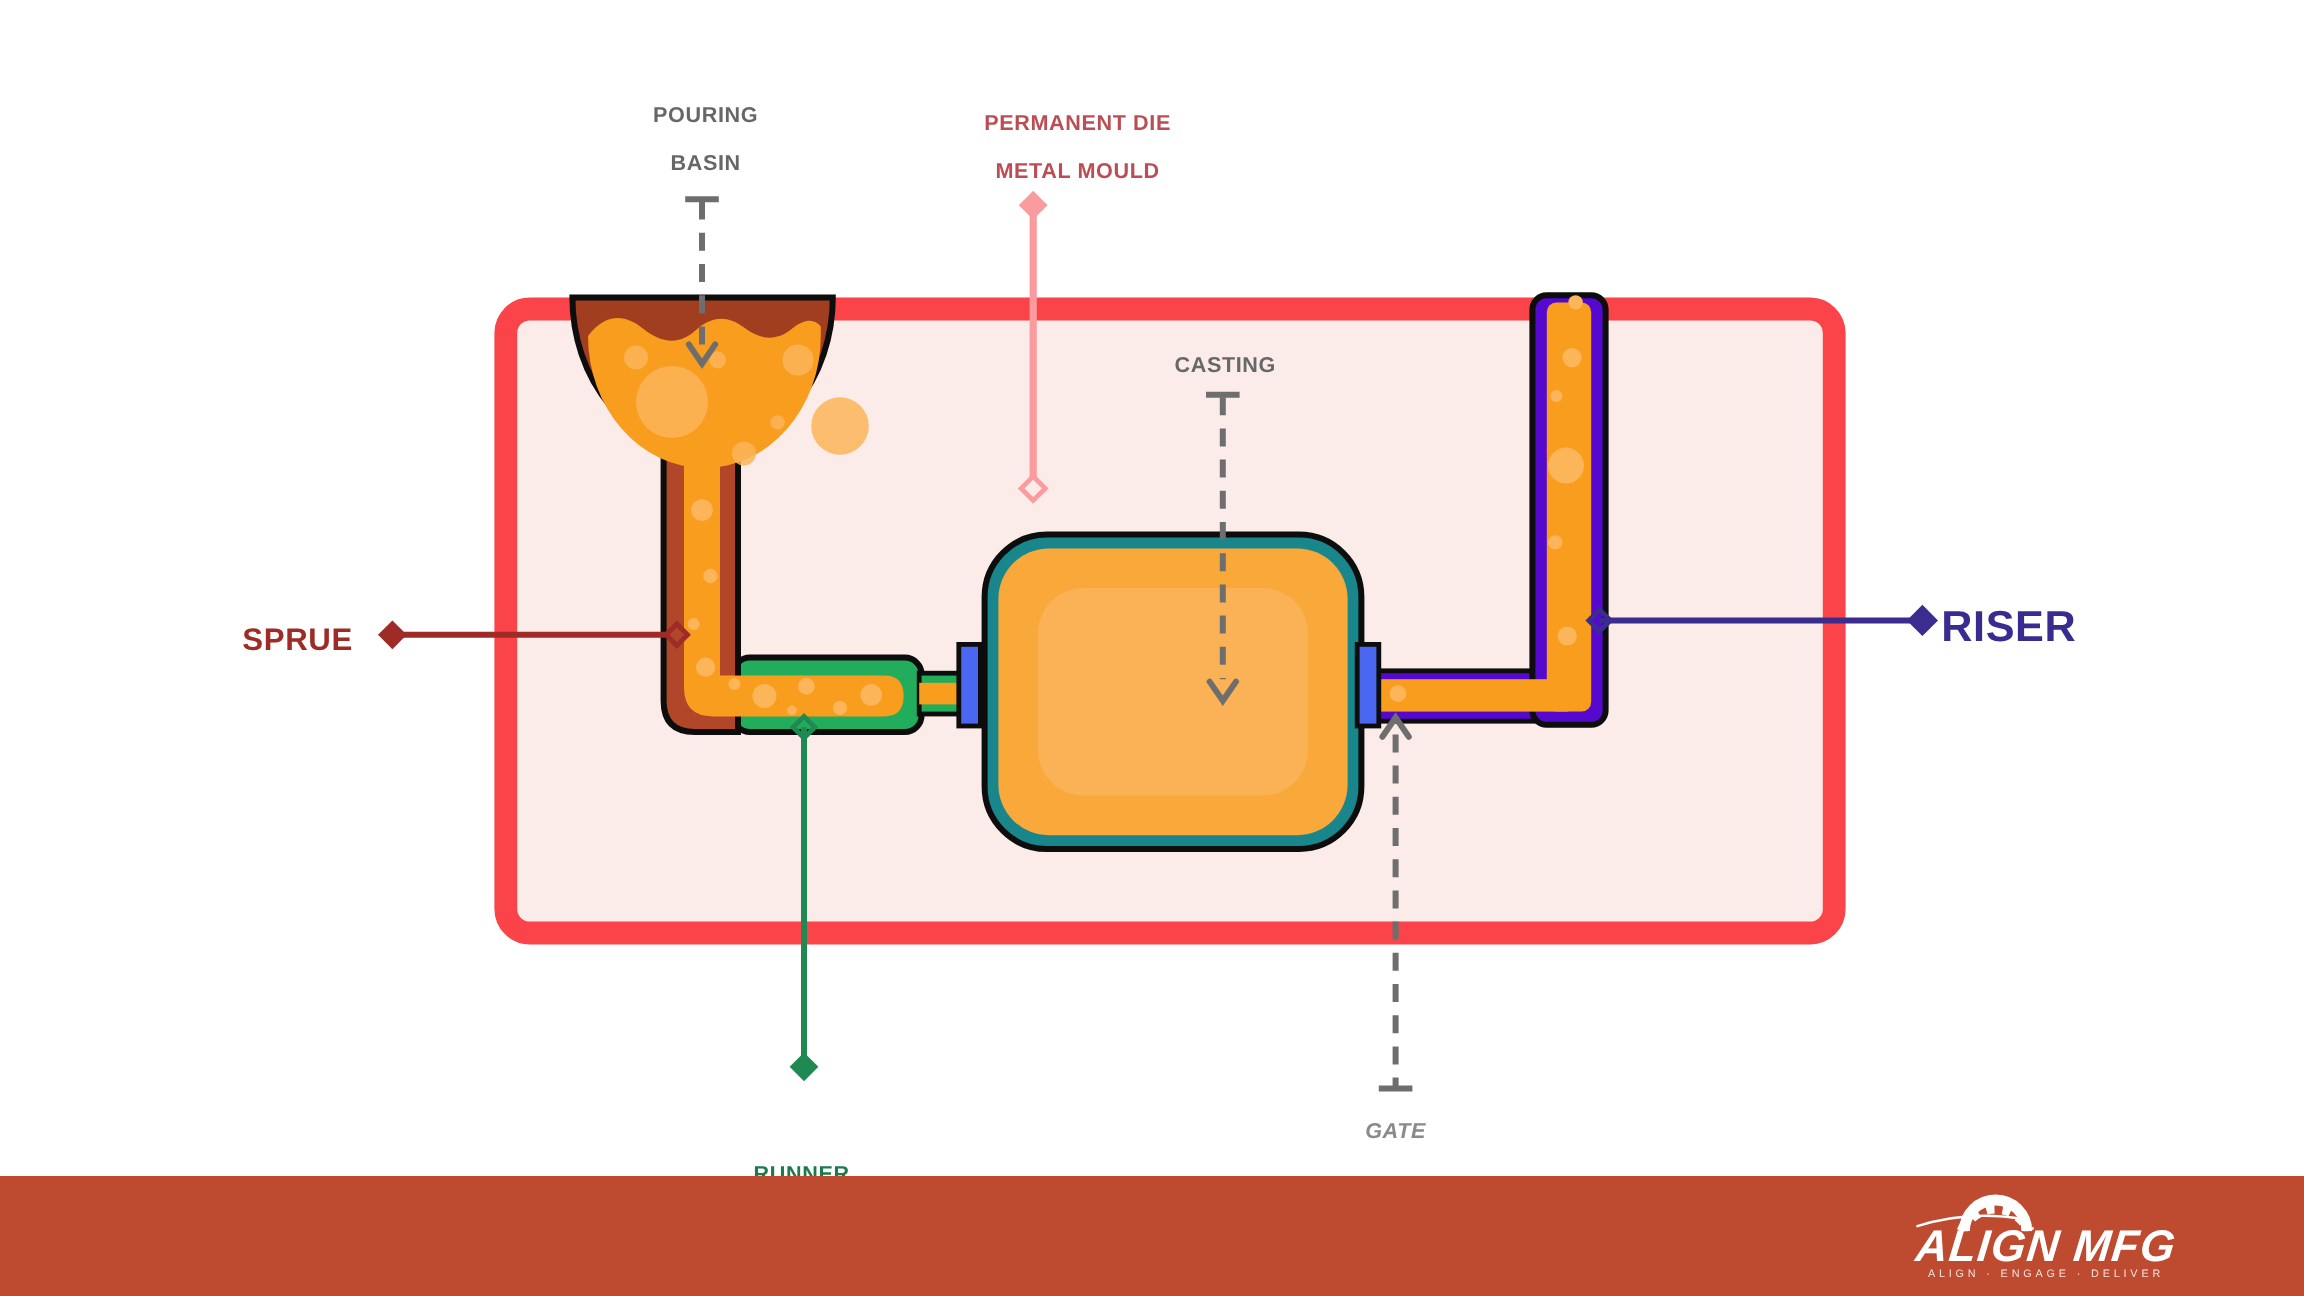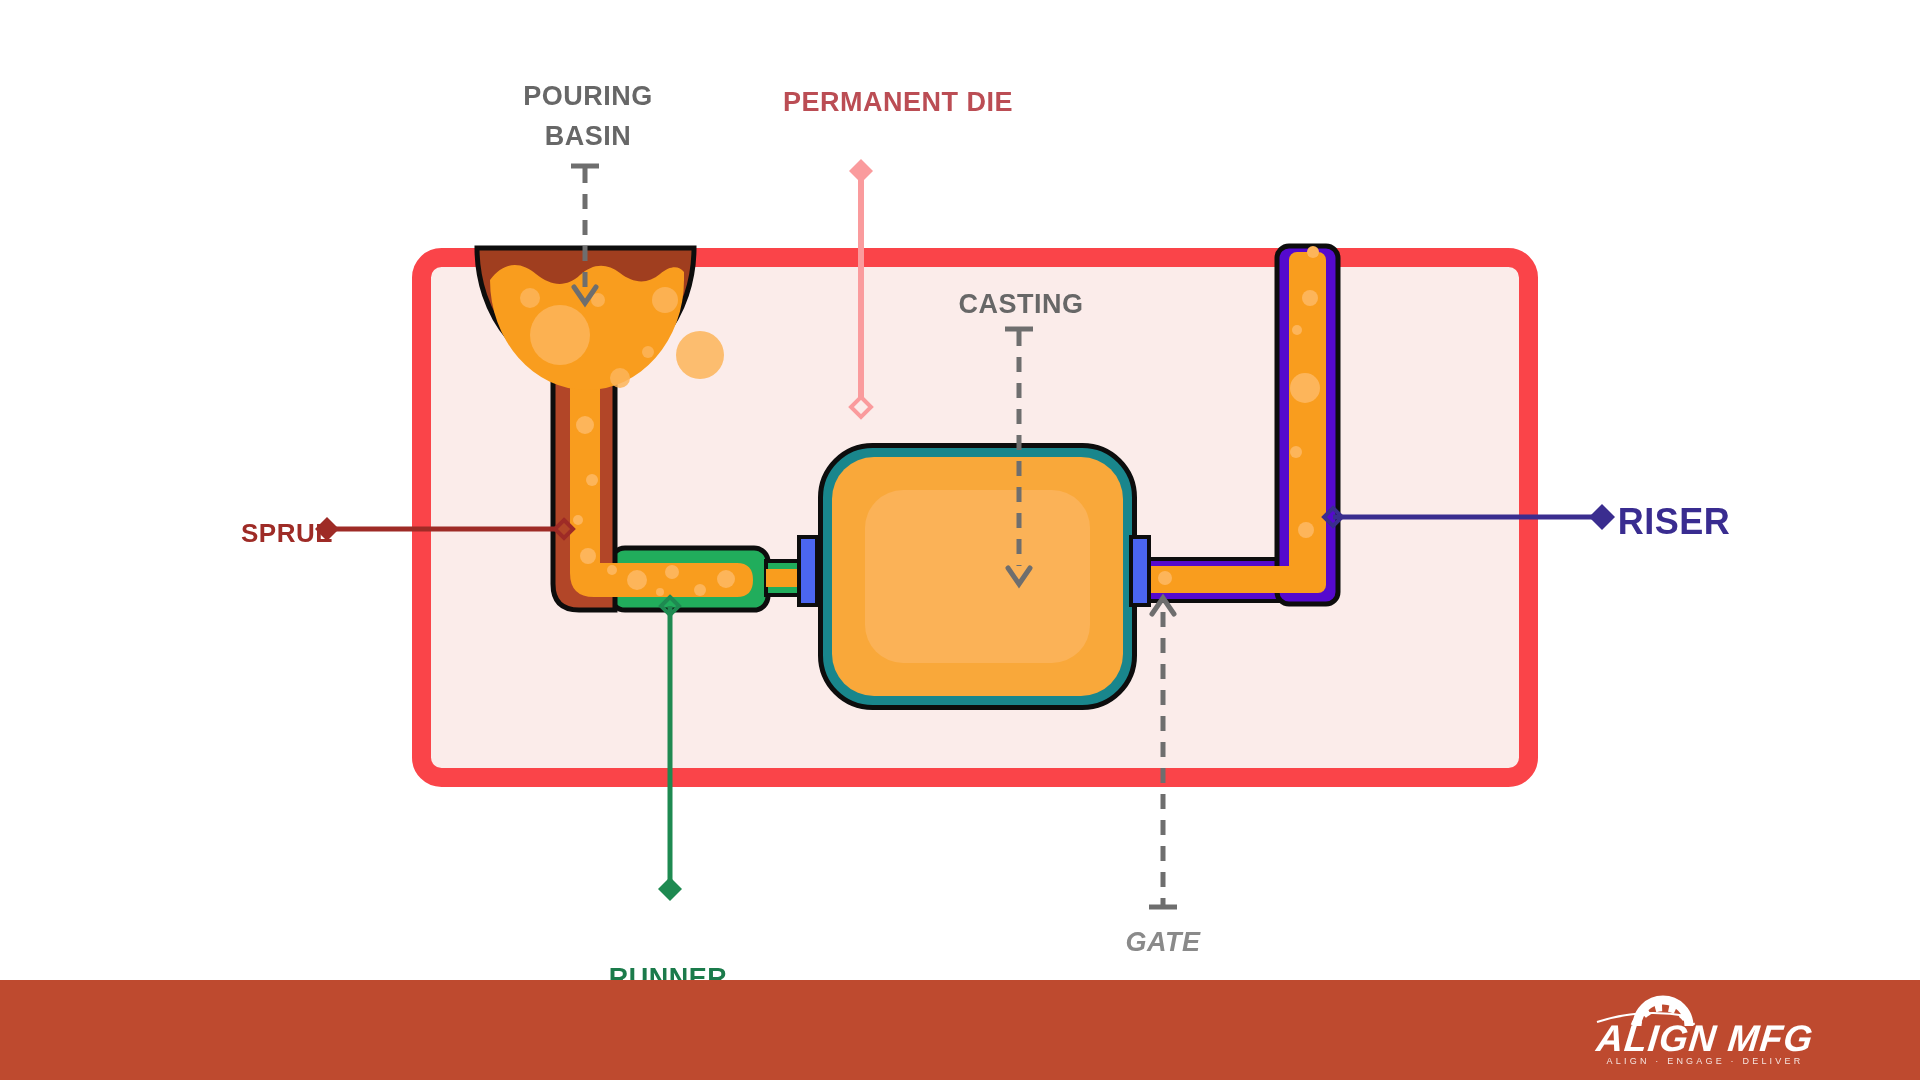--- a/index.html
+++ b/index.html
@@ -3,21 +3,21 @@
 <meta charset="utf-8">
 <style>
   html,body{margin:0;padding:0;background:#ffffff;}
   #stage{
     position:relative;width:1920px;height:1080px;overflow:hidden;background:#ffffff;
     font-family:"Liberation Sans",sans-serif;
   }
   svg{position:absolute;left:0;top:0;}
   .label{
     position:absolute;font-weight:700;letter-spacing:.5px;text-align:center;
-    transform:translateX(-50%);line-height:40px;font-size:27px;white-space:nowrap;
+    transform:translateX(-50%);line-height:40px;font-size:18px;white-space:nowrap;
   }
   .lbl-gray{color:#676767;}
   .lbl-mould{color:#bb4d54;}
   .lbl-sprue{color:#9e2b26;font-size:26px;}
   .lbl-riser{color:#392c90;font-size:36px;}
   .lbl-runner{color:#1b7b4b;}
   .lbl-gate{color:#8a8a8a;font-style:italic;}
   #footer{
     position:absolute;left:0;top:980px;width:1920px;height:100px;background:#be4a2f;
   }
@@ -143,25 +143,26 @@
   </g>
 </svg>
 
 <div class="label lbl-gray" style="left:588px;top:76px;">
   <div>POURING</div>
   <div>BASIN</div>
 </div>
 
 <div class="label lbl-mould" style="left:874px;top:82px;margin-left:24px;">
   <div>PERMANENT DIE</div>
+  <div>METAL MOULD</div>
 </div>
 
 <div class="label lbl-gray" style="left:1021px;top:284px;">CASTING</div>
 
-<div class="label lbl-sprue" style="left:248px;top:513px;margin-left:39px;">SPRUE</div>
+<div class="label lbl-sprue" style="left:248px;top:513px;">SPRUE</div>
 
 <div class="label lbl-riser" style="left:1674px;top:502px;">RISER</div>
 
 <div class="label lbl-runner" style="left:668px;top:958px;">RUNNER</div>
 
 <div class="label lbl-gate" style="left:1163px;top:922px;">GATE</div>
 
 <div id="footer">
   <div id="logo">
     <svg id="gearbox" width="100" height="40" viewBox="0 0 100 40">

